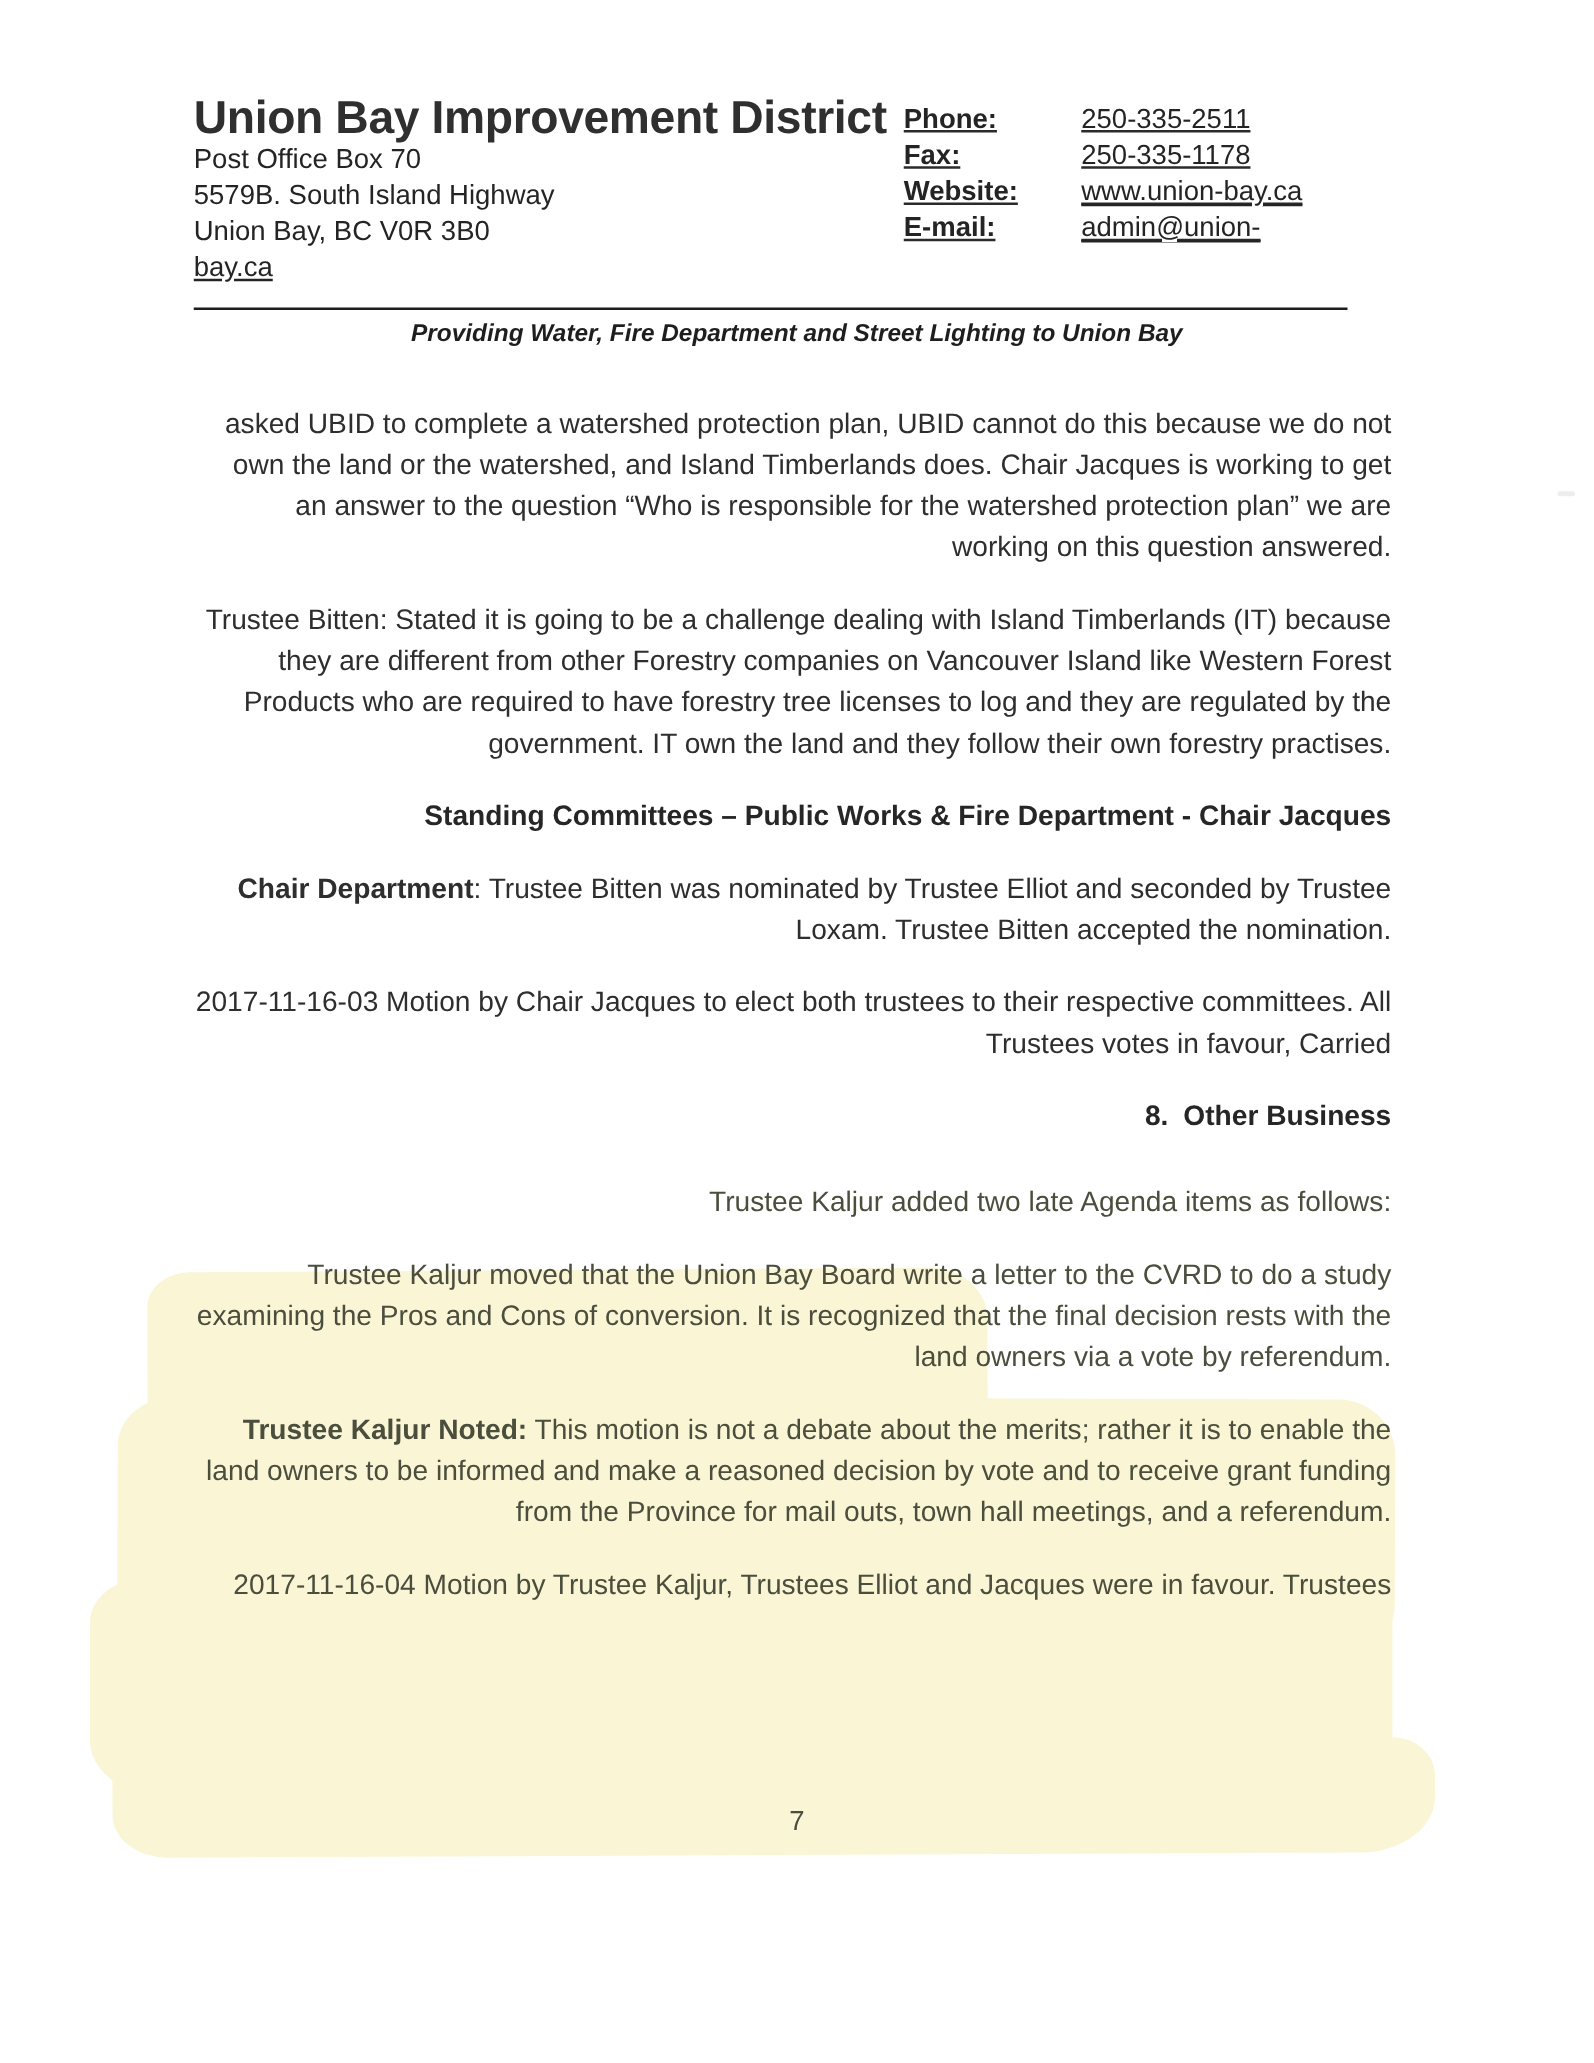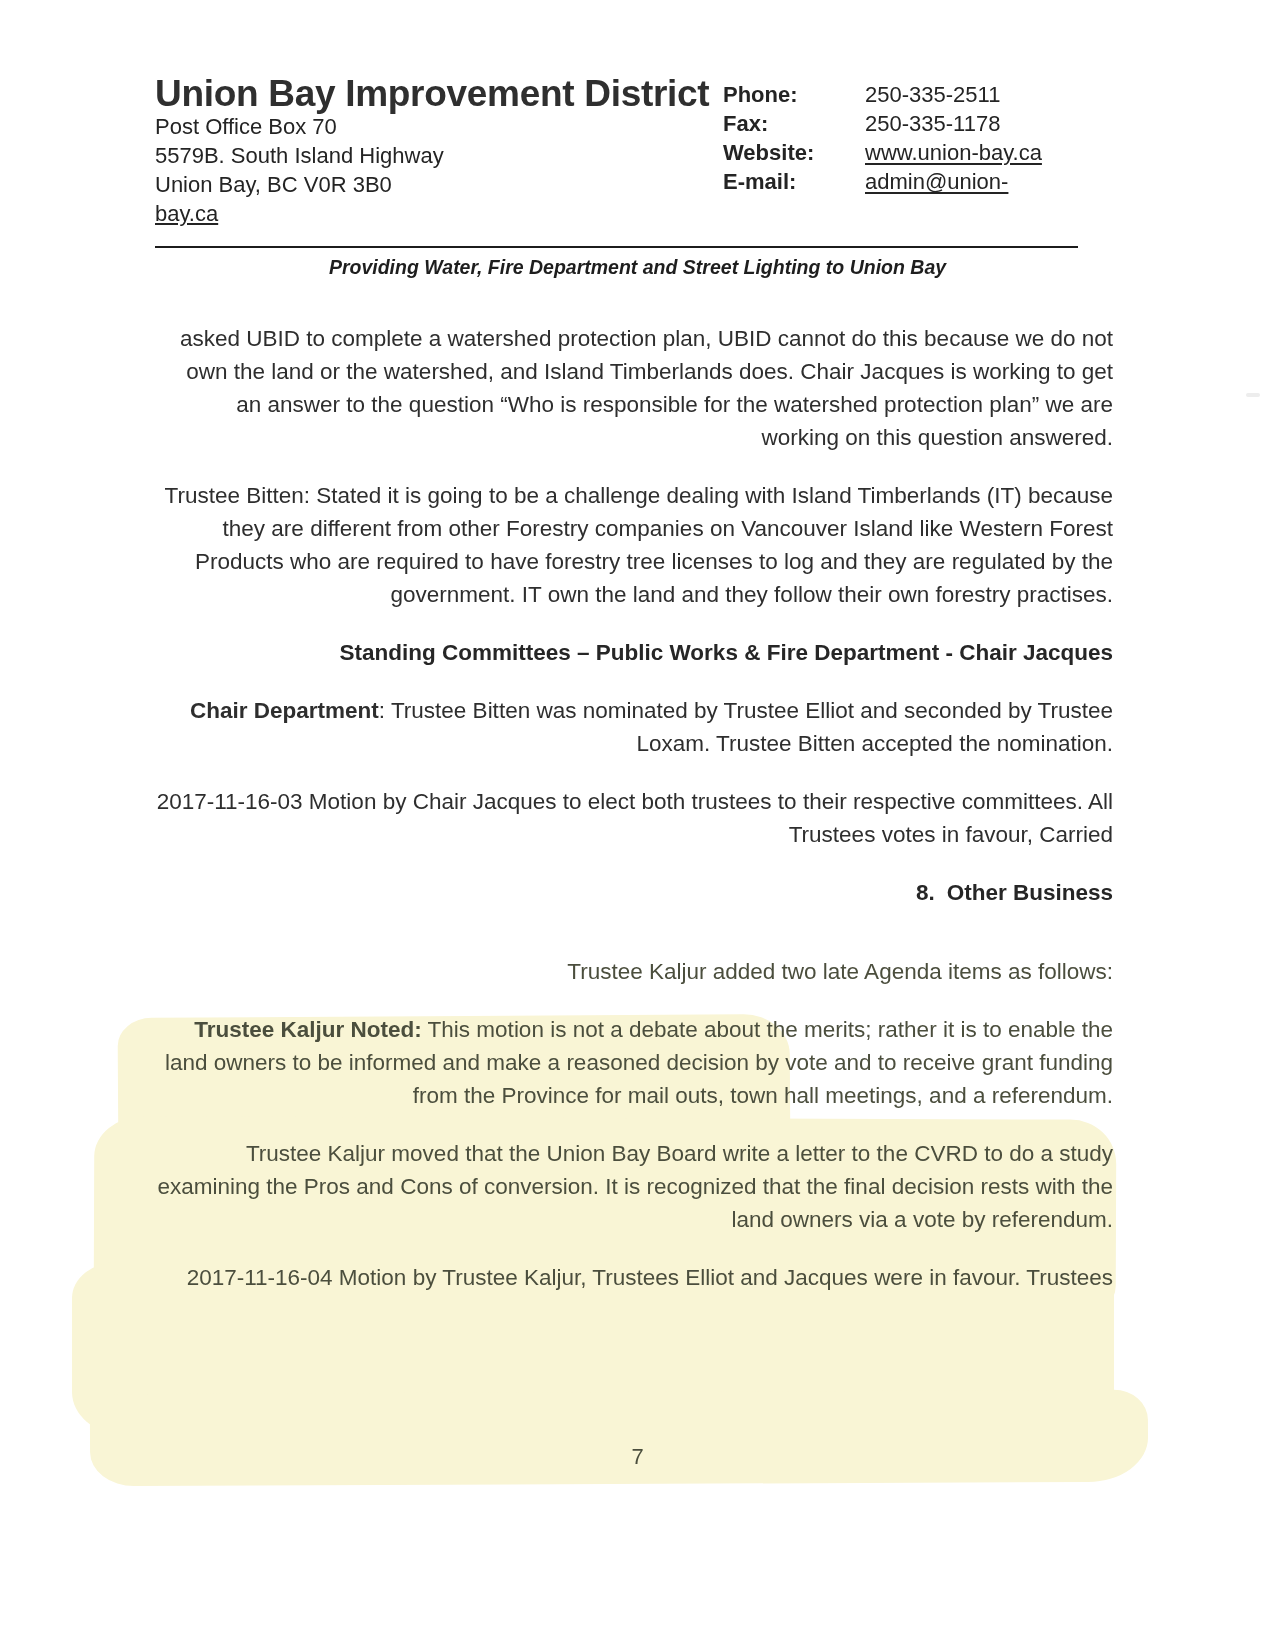--- a/index.html
+++ b/index.html
@@ -8,41 +8,41 @@
     font-family:"Liberation Sans",sans-serif;color:#2b2b2b;
     position:relative;overflow:hidden;
   }
   .page{position:absolute;inset:0;}
 
   
   .header-left{position:absolute;left:155px;top:76px;width:560px;}
   .org-name{font-size:37px;font-weight:bold;letter-spacing:-0.3px;color:#2f2f2f;line-height:36px;}
   .addr-line{font-size:22px;line-height:29px;color:#242424;}
   .addr-underline{text-decoration:underline;}
-  .header-right{position:absolute;left:723px;top:82px;display:grid;grid-template-columns:142px auto;row-gap:4px;}
+  .header-right{position:absolute;left:723px;top:82px;display:grid;grid-template-columns:142px auto;row-gap:4px;text-decoration:underline;}
   .contact-label{font-size:22px;font-weight:bold;line-height:25px;color:#242424;}
   .contact-value{font-size:22px;line-height:25px;color:#242424;}
   .u{text-decoration:underline;text-decoration-thickness:2px;text-underline-offset:3px;}
 
   .rule{position:absolute;left:155px;top:246px;width:923px;height:2px;background:#1c1c1c;}
   .tagline{position:absolute;left:0;top:256px;width:1275px;text-align:center;
     font-size:19.5px;font-weight:bold;font-style:italic;color:#1e1e1e;}
 
   
   .blob{position:absolute;background:var(--hl,#f9f5d5);z-index:0;}
   .blob1{left:118px;top:1016px;width:672px;height:148px;border-radius:34px 46px 8px 20px / 28px 40px 10px 24px;transform:rotate(-0.35deg);}
   .blob2{left:94px;top:1118px;width:1022px;height:200px;border-radius:50px 46px 40px 34px / 40px 44px 34px 30px;transform:rotate(0.2deg);}
   .blob3{left:72px;top:1262px;width:1042px;height:172px;border-radius:46px 40px 38px 50px / 36px 34px 30px 42px;}
   .blob4{left:90px;top:1392px;width:1058px;height:92px;border-radius:30px 34px 60px 44px / 26px 30px 44px 34px;transform:rotate(-0.25deg);}
 
   
   .content{position:absolute;left:155px;top:322px;width:958px;z-index:1;}
   .para{font-size:22.5px;line-height:33px;margin:0 0 25px 0;color:#2e2e2e;text-align:right;}
   .para.heading{font-weight:bold;color:#262626;}
-  .para.numbered{padding-left:42px;margin-top:12px;margin-bottom:46px;font-weight:bold;color:#262626;}
+  .para.numbered{padding-left:42px;margin-top:12px;margin-bottom:36px;font-weight:bold;color:#262626;}
   .para.numbered .num{display:inline-block;min-width:28px;margin-right:12px;}
   .para.hl-text{color:#4b4e3d;}
   .seg-b{font-weight:bold;}
 
   .page-number{position:absolute;left:0;top:1444px;width:1275px;text-align:center;
     font-size:22px;color:#4b4e3d;z-index:1;}
 
   .scan-artifact{position:absolute;left:1246px;top:393px;width:14px;height:4px;
     background:#ededed;border-radius:2px;z-index:0;}
 </style>
@@ -79,21 +79,21 @@
   <div class="tagline">Providing Water, Fire Department and Street Lighting to Union Bay</div>
 
   <div class="content" id="paragraphs">
       <div class="para"><span>asked UBID to complete a watershed protection plan, UBID cannot do this because we do not own the land or the watershed, and Island Timberlands does. Chair Jacques is working to get an answer to the question “Who is responsible for the watershed protection plan” we are working on this question answered.</span></div>
       <div class="para"><span>Trustee Bitten: Stated it is going to be a challenge dealing with Island Timberlands (IT) because they are different from other Forestry companies on Vancouver Island like Western Forest Products who are required to have forestry tree licenses to log and they are regulated by the government. IT own the land and they follow their own forestry practises.</span></div>
       <div class="para heading"><span class="seg-b">Standing Committees – Public Works &amp; Fire Department - Chair Jacques</span></div>
       <div class="para"><span class="seg-b">Chair Department</span><span>: Trustee Bitten was nominated by Trustee Elliot and seconded by Trustee Loxam. Trustee Bitten accepted the nomination.</span></div>
       <div class="para"><span>2017-11-16-03 Motion by Chair Jacques to elect both trustees to their respective committees. All Trustees votes in favour,  Carried</span></div>
       <div class="para numbered"><span class="num">8.</span><span class="seg-b">Other Business</span></div>
       <div class="para hl-text"><span>Trustee Kaljur added two late Agenda items as follows:</span></div>
+      <div class="para hl-text"><span>Trustee Kaljur moved that the Union Bay Board write a letter to the CVRD to do a study examining the Pros and Cons of conversion. It is recognized that the final decision rests with the land owners via a vote by referendum.</span></div>
       <div class="para hl-text"><span class="seg-b">Trustee Kaljur Noted:</span><span> This motion is not a debate about the merits; rather it is to enable the land owners to be informed and make a reasoned decision by vote and to receive grant funding from the Province for mail outs, town hall meetings, and a referendum.</span></div>
-      <div class="para hl-text"><span>Trustee Kaljur moved that the Union Bay Board write a letter to the CVRD to do a study examining the Pros and Cons of conversion. It is recognized that the final decision rests with the land owners via a vote by referendum.</span></div>
       <div class="para hl-text"><span>2017-11-16-04 Motion by Trustee Kaljur, Trustees Elliot and Jacques were in favour.  Trustees</span></div>
     </div>
 
   <div class="page-number">7</div>
 
   <div class="scan-artifact"></div>
 </div>
 
 </body></html>

